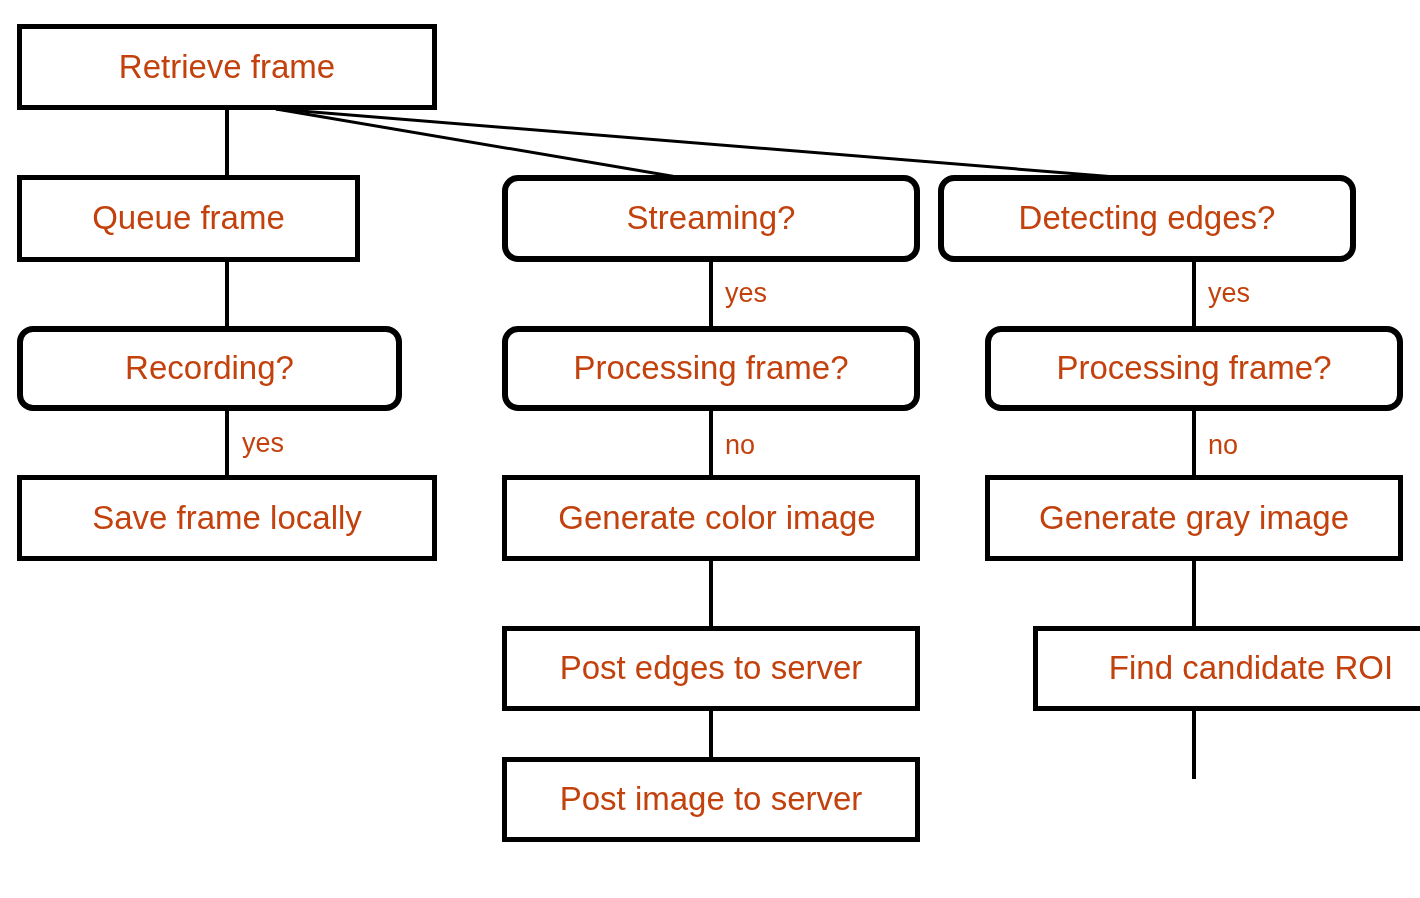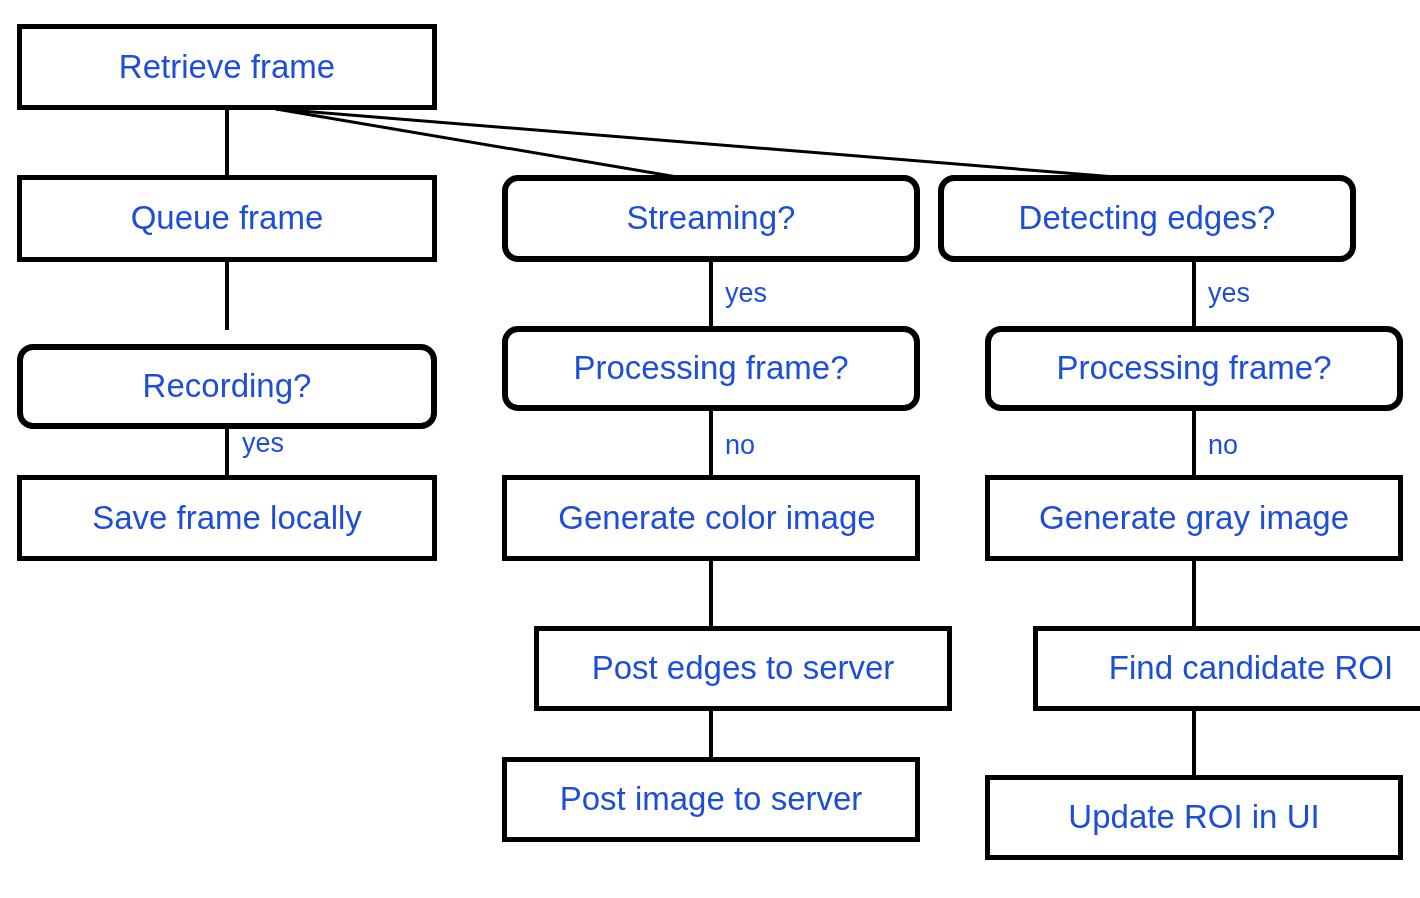--- a/index.html
+++ b/index.html
@@ -2,21 +2,21 @@
 <html><head>
 <meta charset="utf-8">
 <style>
   html, body { margin: 0; padding: 0; background: #ffffff; }
   #stage {
     position: relative;
     width: 1420px;
     height: 898px;
     background: #ffffff;
     font-family: "Liberation Sans", sans-serif;
-    color: #1d4ed8;
+    color: #c2410c;
     overflow: hidden;
   }
   #connectors {
     position: absolute;
     left: 0; top: 0;
     width: 1420px; height: 898px;
   }
   .node {
     position: absolute;
     display: flex;
@@ -37,27 +37,27 @@
   .edge-label {
     position: absolute;
     font-size: 27px;
     line-height: 1.0;
     background: #ffffff;
     padding: 0 2px;
     white-space: nowrap;
   }
   
   .n-retrieve   { left: 17px;  top: 24px;  width: 420px; height: 86px; }
-  .n-queue      { left: 17px;  top: 175px; width: 420px; height: 87px; }
-  .n-recording  { left: 17px;  top: 344px; width: 420px; height: 85px; }
+  .n-queue      { left: 17px;  top: 175px; width: 343px; height: 87px; }
+  .n-recording  { left: 17px;  top: 326px; width: 385px; height: 85px; }
   .n-save       { left: 17px;  top: 475px; width: 420px; height: 86px; }
   .n-streaming  { left: 502px; top: 175px; width: 418px; height: 87px; }
   .n-proc-mid   { left: 502px; top: 326px; width: 418px; height: 85px; }
   .n-gen-color  { left: 502px; top: 475px; width: 418px; height: 86px; padding-left: 12px; }
-  .n-post-edges { left: 502px; top: 626px; width: 418px; height: 85px; margin-left: 32px; }
+  .n-post-edges { left: 502px; top: 626px; width: 418px; height: 85px; }
   .n-post-image { left: 502px; top: 757px; width: 418px; height: 85px; }
   .n-detecting  { left: 938px; top: 175px; width: 418px; height: 87px; }
   .n-proc-right { left: 985px; top: 326px; width: 418px; height: 85px; }
   .n-gen-gray   { left: 985px; top: 475px; width: 418px; height: 86px; }
   .n-find-roi   { left: 1033px; top: 626px; width: 436px; height: 85px; }
   .n-update-roi { left: 985px; top: 775px; width: 418px; height: 85px; }
   
   .lbl-recording-yes  { left: 240px;  top: 430px; }
   .lbl-streaming-yes  { left: 723px;  top: 280px; }
   .lbl-proc-mid-no    { left: 723px;  top: 432px; }
@@ -106,21 +106,20 @@
   <div class="node decision n-streaming">Streaming?</div>
   <div class="node decision n-proc-mid">Processing frame?</div>
   <div class="node n-gen-color">Generate color image</div>
   <div class="node n-post-edges">Post edges to server</div>
   <div class="node n-post-image">Post image to server</div>
 
   <div class="node decision n-detecting">Detecting edges?</div>
   <div class="node decision n-proc-right">Processing frame?</div>
   <div class="node n-gen-gray">Generate gray image</div>
   <div class="node n-find-roi">Find candidate ROI</div>
-  <div class="node n-update-roi">Update ROI in UI</div>
 
   <div class="edge-label lbl-recording-yes">yes</div>
   <div class="edge-label lbl-streaming-yes">yes</div>
   <div class="edge-label lbl-proc-mid-no">no</div>
   <div class="edge-label lbl-detecting-yes">yes</div>
   <div class="edge-label lbl-proc-right-no">no</div>
 
 </div>
 
 </body></html>

